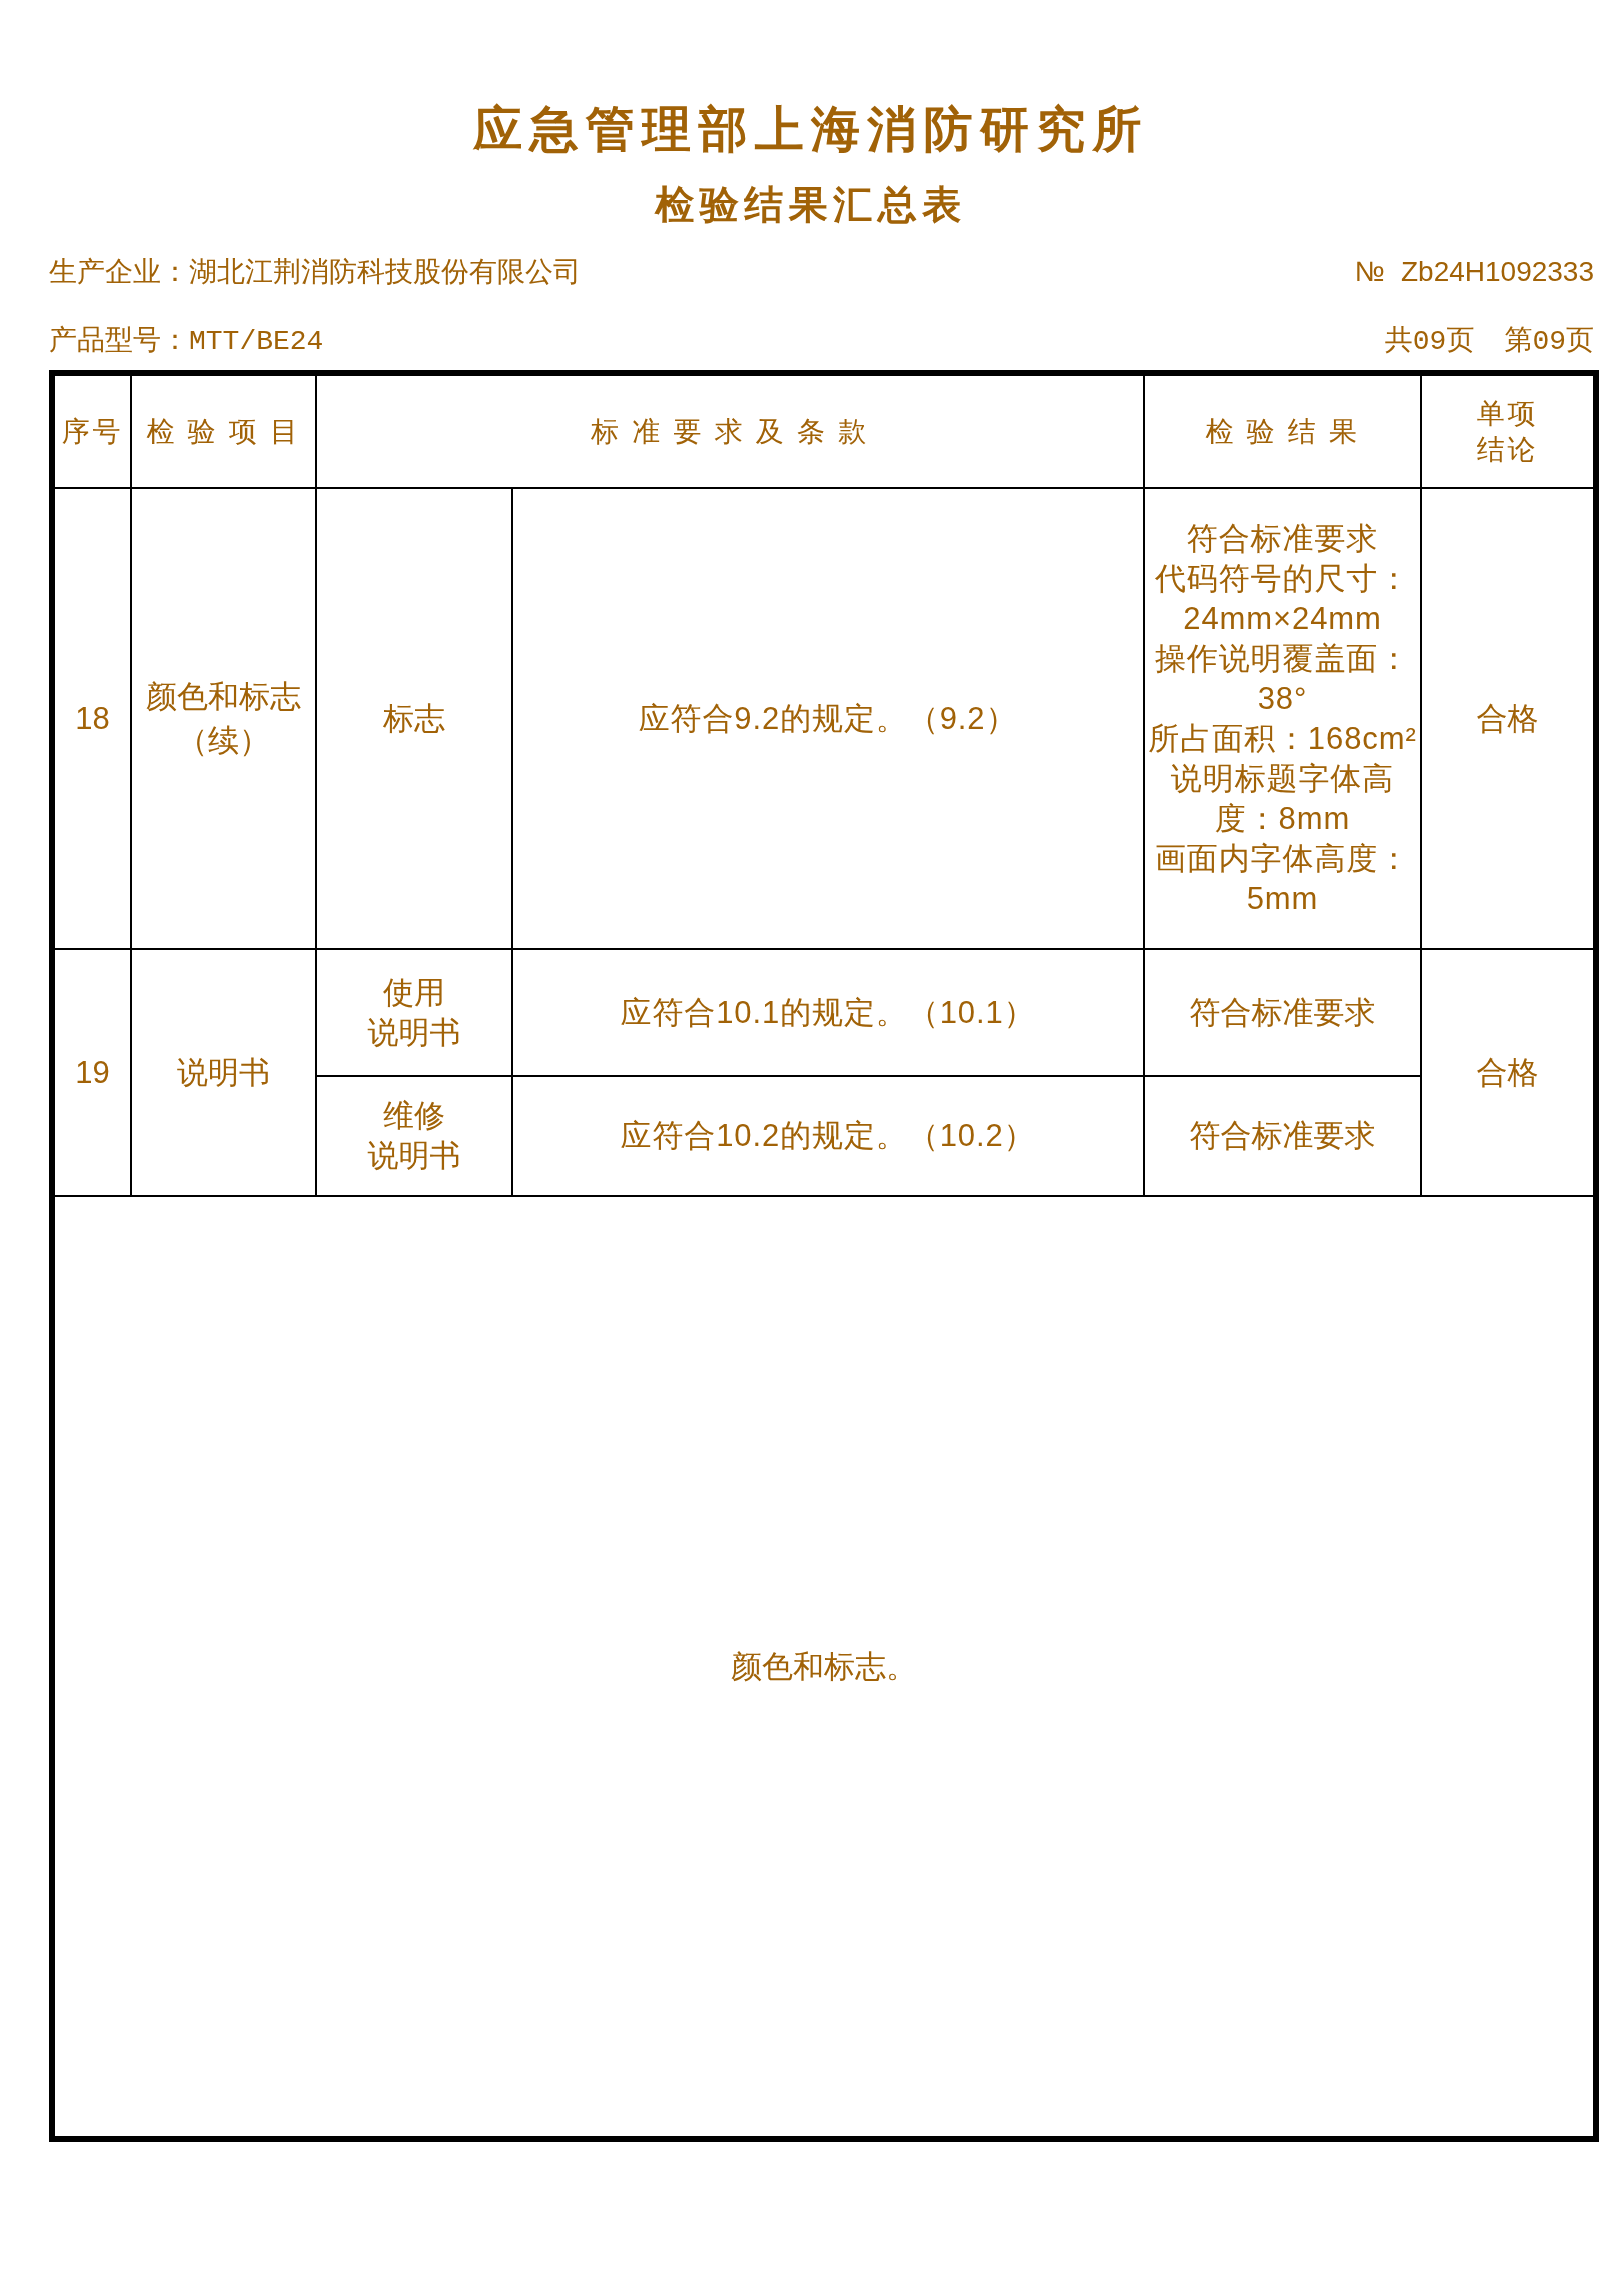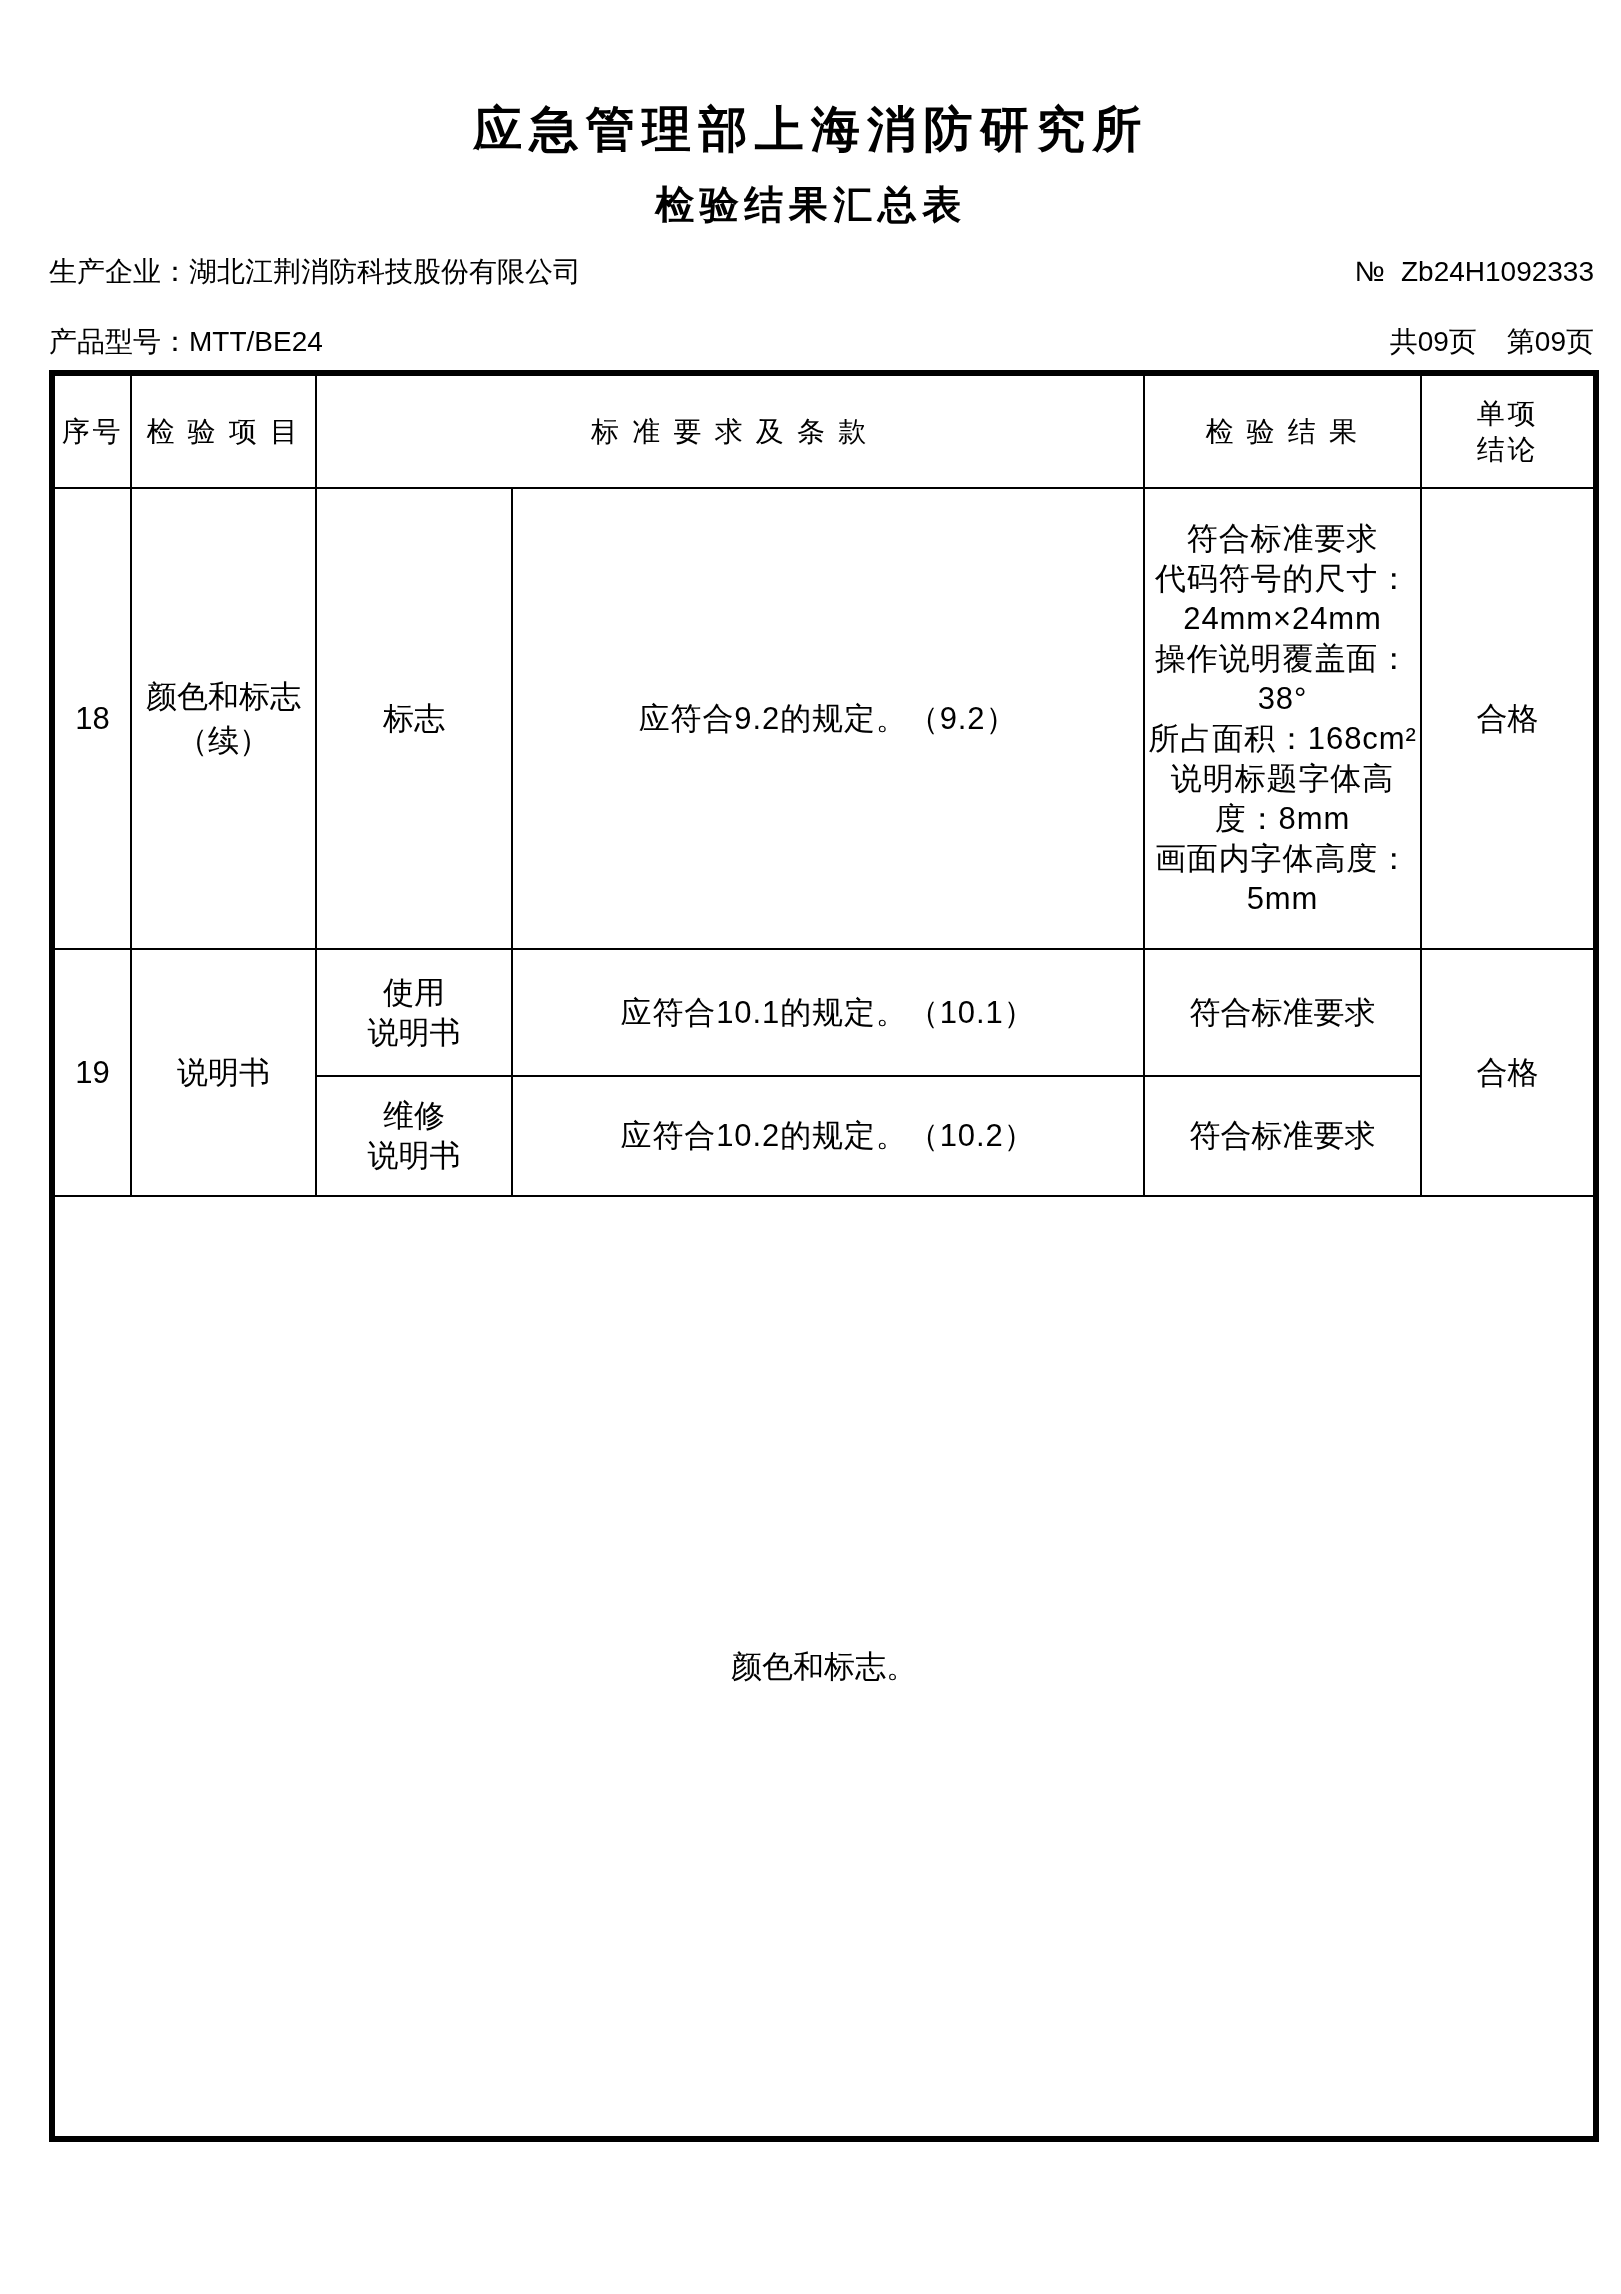--- a/index.html
+++ b/index.html
@@ -5,21 +5,21 @@
   html, body {
     margin: 0;
     padding: 0;
     background: #ffffff;
   }
   .page {
     position: relative;
     width: 1622px;
     height: 2295px;
     background: #ffffff;
-    color: #000000;
+    color: #a16207;
     font-family: "Liberation Sans", "DejaVu Sans", sans-serif;
     overflow: hidden;
   }
   
   .doc-header {
     padding-top: 102px;
     text-align: center;
   }
   .title1 {
     font-size: 49px;
@@ -45,21 +45,21 @@
   .info-row {
     margin-left: 49px;
     margin-right: 28px;
     display: flex;
     justify-content: space-between;
     align-items: baseline;
     font-size: 28px;
     line-height: 35px;
   }
   .info-row.row1 { margin-top: 27px; gap: 8px; }
-  .info-row.row2 { margin-top: 35px; }
+  .info-row.row2 { margin-top: 35px; font-family: Liberation Mono, monospace; }
   .report-no .no-symbol { margin-right: 16.4px; }
   .page-info span + span { margin-left: 30px; }
   
   table.summary {
     margin: 11px 44px 0 49px;
     border-collapse: collapse;
     table-layout: fixed;
     width: 1545px;
     border: 6.4px solid #000000;
   }

